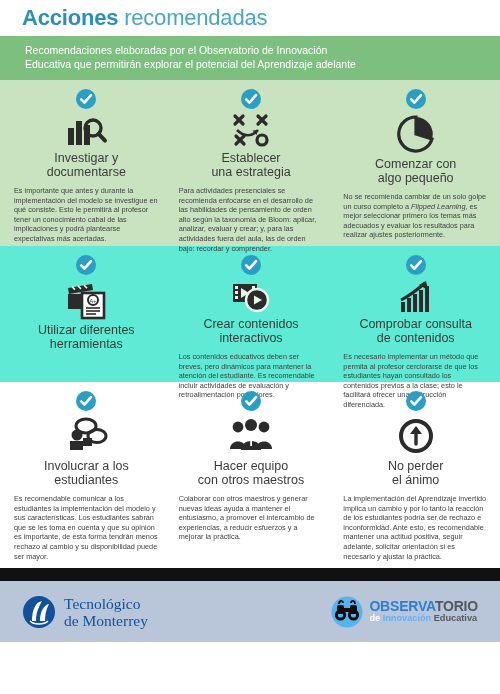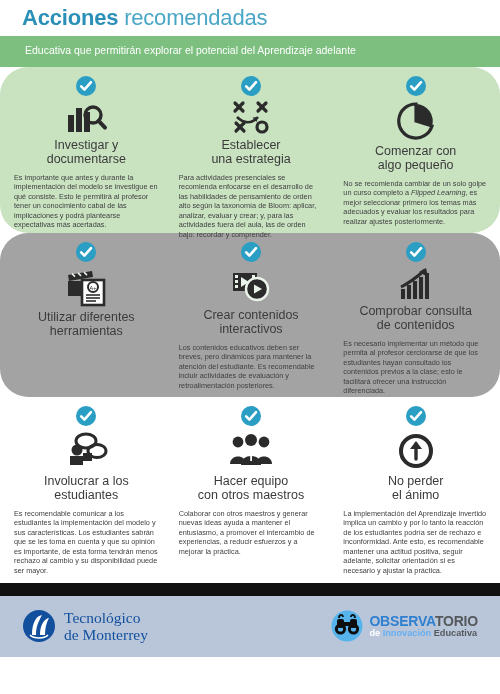--- a/index.html
+++ b/index.html
@@ -55,24 +55,23 @@
     color: #ffffff;
     font-size: 10.5px;
     line-height: 13.5px;
     white-space: nowrap;
   }
 
   
   .row {
     display: flex;
     box-sizing: border-box;
-    border-radius: 28px;
   }
   .row-1 { background: #c9e3c1; height: 166px; }
-  .row-2 { background: #a3a3a3; height: 164px; }
+  .row-2 { background: #5eead4; height: 136px; }
   .row-3 { background: #ffffff; height: 186px; }
 
   .card {
     flex: 1 1 0;
     box-sizing: border-box;
     padding: 9px 12px 6px 12px;
     display: flex;
     flex-direction: column;
     align-items: center;
     text-align: center;
@@ -188,20 +187,21 @@
 
 <div class="poster">
 
   <div class="header">
     <div class="header-title">
       <span class="strong">Acciones</span><span class="light"> recomendadas</span>
     </div>
   </div>
 
   <div class="subtitle-band">
+    <div class="subtitle-line">Recomendaciones elaboradas por el Observatorio de Innovación</div>
     <div class="subtitle-line">Educativa que permitirán explorar el potencial del Aprendizaje adelante</div>
   </div>
 
   <div class="row row-1">
 
     <div class="card c1">
       <div class="check-badge">
         <svg width="20" height="20" viewBox="0 0 20 20">
             <path d="M5.2 10.4 L8.4 13.6 L15 6.2" fill="none" stroke="#ffffff" stroke-width="2.6" stroke-linecap="round" stroke-linejoin="round"></path>
           </svg>

